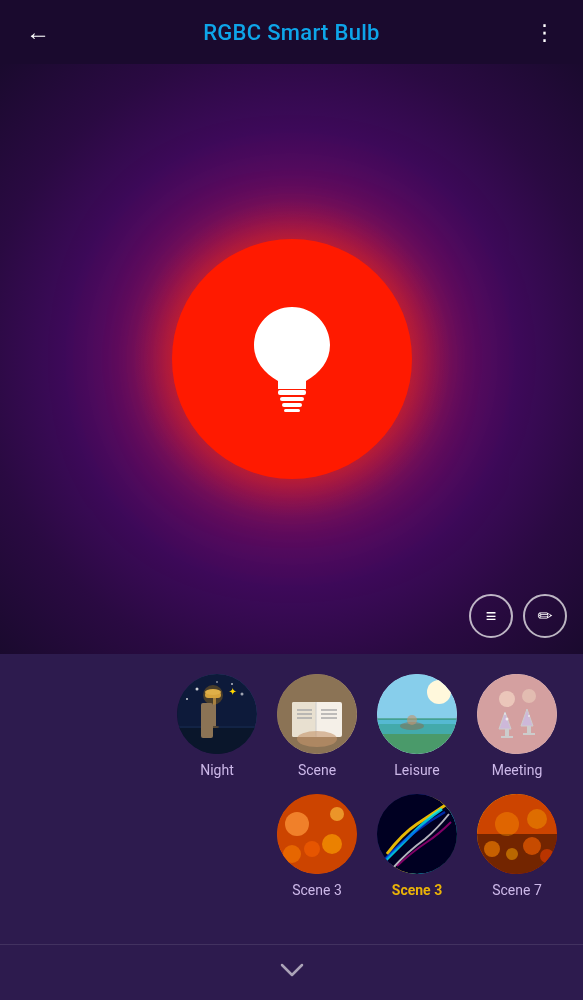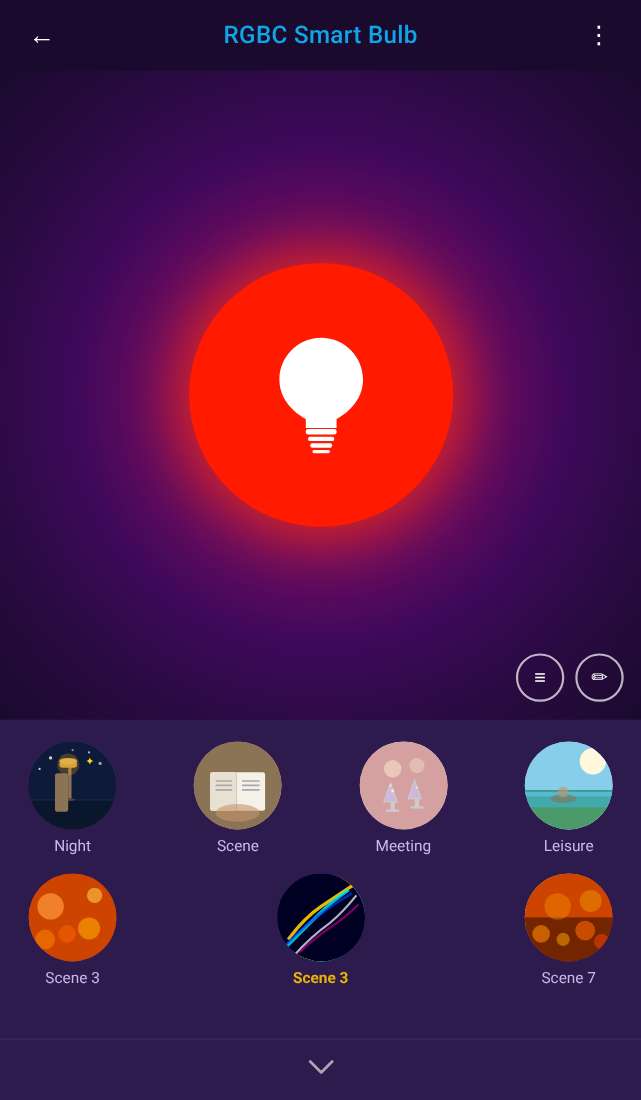--- a/index.html
+++ b/index.html
@@ -128,23 +128,22 @@
       flex: 1;
       background: #2d1b4e;
       padding: 20px 16px 10px;
       display: flex;
       flex-direction: column;
       gap: 16px;
     }
 
     .scenes-row {
       display: flex;
-      justify-content: space-between;
+      justify-content: flex-end;
       align-items: flex-start;
-      gap: 12px;
     }
 
     .scene-item {
       display: flex;
       flex-direction: column;
       align-items: center;
       gap: 8px;
       cursor: pointer;
       width: 100px;
     }
@@ -321,60 +320,60 @@
             <line x1="44" y1="40" x2="60" y2="40" stroke="#aaa" stroke-width="1.5"></line>
             <line x1="44" y1="44" x2="60" y2="44" stroke="#aaa" stroke-width="1.5"></line>
 
             <ellipse cx="40" cy="65" rx="20" ry="8" fill="#c4956a" opacity="0.6"></ellipse>
           </svg>
         </div>
         <span class="scene-label">Scene</span>
       </div>
 
       <div class="scene-item">
+        <div class="scene-img scene-leisure">
+          <svg width="80" height="80" viewBox="0 0 80 80" xmlns="http://www.w3.org/2000/svg">
+            <rect width="80" height="80" rx="40" fill="#87ceeb"></rect>
+
+            <rect x="0" y="50" width="80" height="30" rx="0" fill="#4a9a6a"></rect>
+
+            <rect x="0" y="45" width="80" height="15" fill="#40b0c8" opacity="0.7"></rect>
+
+            <circle cx="62" cy="18" r="12" fill="#fff8dc"></circle>
+
+            <line x1="0" y1="45" x2="80" y2="45" stroke="#2a8a5a" stroke-width="1"></line>
+
+            <ellipse cx="35" cy="52" rx="12" ry="4" fill="#8b6a4a" opacity="0.5"></ellipse>
+            <circle cx="35" cy="46" r="5" fill="#c4956a" opacity="0.6"></circle>
+          </svg>
+        </div>
+        <span class="scene-label">Leisure</span>
+      </div>
+
+      <div class="scene-item">
         <div class="scene-img scene-meeting">
           <svg width="80" height="80" viewBox="0 0 80 80" xmlns="http://www.w3.org/2000/svg">
             <rect width="80" height="80" rx="40" fill="#d4a0a0"></rect>
 
             <circle cx="30" cy="25" r="8" fill="#f0d0c0" opacity="0.8"></circle>
             <circle cx="52" cy="22" r="7" fill="#e8c8b8" opacity="0.7"></circle>
 
             <path d="M28 38 L22 55 L34 55 Z" fill="rgba(200,200,255,0.6)" stroke="#ccc" stroke-width="1"></path>
             <rect x="28" y="55" width="4" height="8" fill="#ccc"></rect>
             <rect x="24" y="62" width="12" height="2" fill="#ccc"></rect>
             <path d="M50 35 L44 52 L56 52 Z" fill="rgba(200,200,255,0.6)" stroke="#ccc" stroke-width="1"></path>
             <rect x="50" y="52" width="4" height="8" fill="#ccc"></rect>
             <rect x="46" y="59" width="12" height="2" fill="#ccc"></rect>
 
             <circle cx="30" cy="45" r="1.5" fill="white" opacity="0.7"></circle>
             <circle cx="52" cy="42" r="1" fill="white" opacity="0.6"></circle>
             <circle cx="28" cy="40" r="1" fill="white" opacity="0.5"></circle>
           </svg>
         </div>
         <span class="scene-label">Meeting</span>
-      </div>
-
-      <div class="scene-item">
-        <div class="scene-img scene-leisure">
-          <svg width="80" height="80" viewBox="0 0 80 80" xmlns="http://www.w3.org/2000/svg">
-            <rect width="80" height="80" rx="40" fill="#87ceeb"></rect>
-
-            <rect x="0" y="50" width="80" height="30" rx="0" fill="#4a9a6a"></rect>
-
-            <rect x="0" y="45" width="80" height="15" fill="#40b0c8" opacity="0.7"></rect>
-
-            <circle cx="62" cy="18" r="12" fill="#fff8dc"></circle>
-
-            <line x1="0" y1="45" x2="80" y2="45" stroke="#2a8a5a" stroke-width="1"></line>
-
-            <ellipse cx="35" cy="52" rx="12" ry="4" fill="#8b6a4a" opacity="0.5"></ellipse>
-            <circle cx="35" cy="46" r="5" fill="#c4956a" opacity="0.6"></circle>
-          </svg>
-        </div>
-        <span class="scene-label">Leisure</span>
       </div>
     </div>
 
     <div class="scenes-row">
       <div class="scene-item">
         <div class="scene-img scene-s1">
           <svg width="80" height="80" viewBox="0 0 80 80" xmlns="http://www.w3.org/2000/svg">
             <rect width="80" height="80" rx="40" fill="#cc4400"></rect>
 
             <circle cx="20" cy="30" r="12" fill="#ff9a3c" opacity="0.7"></circle>

